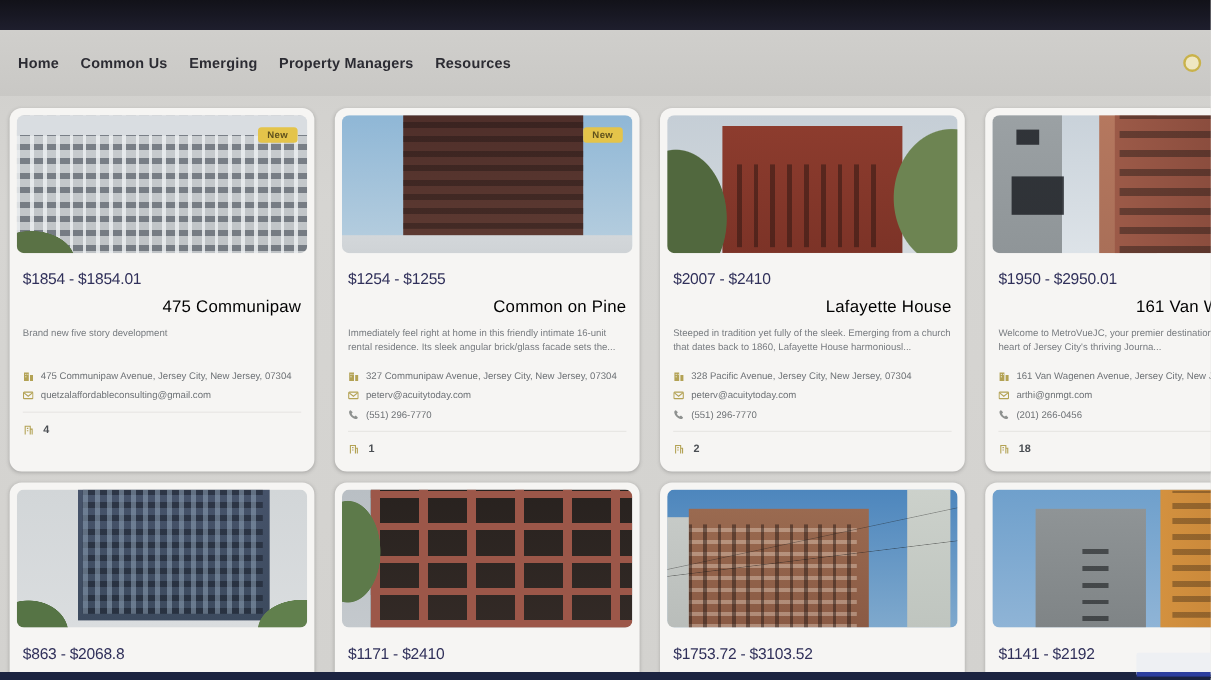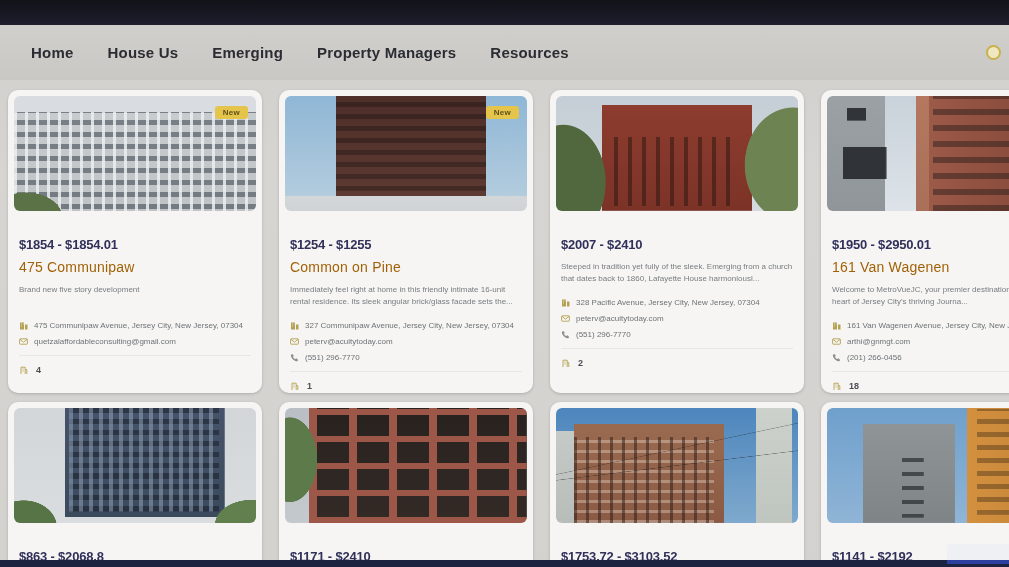--- a/index.html
+++ b/index.html
@@ -9,36 +9,36 @@
     background:linear-gradient(180deg,#cfcecb 0%,#d6d5d2 30%,#d3d2cf 100%);
   }
   
   .topbar{position:absolute;top:0;left:0;width:100%;height:25px;
     background:linear-gradient(180deg,#121219,#1e1e2d);}
   
   .nav{position:absolute;top:25px;left:0;width:100%;height:55px;
     background:linear-gradient(180deg,#d0cfcc,#c9c8c5);
     display:flex;align-items:center;}
   .nav-links{display:flex;gap:18px;margin-left:15px;}
-  .nav-link{font-size:15px;font-weight:bold;color:#2c2c33;letter-spacing:.2px;cursor:pointer;white-space:nowrap;margin-left:16px;}
+  .nav-link{font-size:12px;font-weight:bold;color:#2c2c33;letter-spacing:.2px;cursor:pointer;white-space:nowrap;}
   .nav-right-icon{position:absolute;right:8px;top:45px;width:11px;height:11px;border-radius:50%;
     border:2px solid #c9b24a;background:#efe7c2;cursor:pointer;}
   
   .grid{position:absolute;left:8px;top:90px;display:grid;
     grid-template-columns:repeat(4,254px);grid-auto-rows:303px;gap:9px 17px;}
   .card{background:#f6f5f3;border-radius:10px;box-shadow:0 1px 3px rgba(60,60,60,.25);
     overflow:hidden;cursor:pointer;}
   .photo-wrap{position:relative;padding:6px 6px 0 6px;text-align:center;}
   .photo{height:115px;border-radius:6px;background-color:#c6cacd;}
   .badge{position:absolute;top:16px;right:14px;background:#e4c44a;color:#5f511d;
     font-size:8px;font-weight:bold;padding:2px 8px;border-radius:3px;letter-spacing:.3px;}
   .badge:empty{display:none;}
   .content{padding:0 11px;}
-  .price{margin-top:26px;font-size:13px;font-weight:bold;color:#30305a;letter-spacing:-.2px;}
-  .title{margin:7px 0 0 0;font-size:14px;font-weight:normal;color:#a16207;letter-spacing:.2px;}
+  .price{margin-top:14px;font-size:13px;font-weight:normal;color:#30305a;letter-spacing:-.2px;}
+  .title{margin:7px 0 0 0;font-size:14px;font-weight:normal;color:#000000;letter-spacing:.2px;text-align:right;}
   .desc{margin:9px 0 0 0;font-size:8px;line-height:12px;color:#787c80;height:24px;overflow:hidden;}
   .meta{margin-top:6px;}
   .meta-row{display:flex;align-items:flex-end;gap:6px;height:16px;font-size:8px;color:#6e7276;}
   .meta-row svg{flex:0 0 auto;}
   .divider{border-top:1px solid #e8e7e4;margin-top:9px;}
   .units-row{display:flex;align-items:center;gap:7px;margin-top:9px;font-size:9px;font-weight:bold;color:#4a4e53;}
   
   .photo-0{background:
     radial-gradient(60px 42px at 5% 106%,#5a7245 0 60%,transparent 61%),
     linear-gradient(180deg,#d9dde1 0 14%,transparent 14.1%),
@@ -99,21 +99,21 @@
     background:#eef0f3;border-bottom:4px solid #2c3e9e;border-radius:2px 0 0 0;cursor:pointer;}
 </style>
 </head>
 <body>
 
 <div class="topbar"></div>
 
 <div class="nav">
   <div class="nav-links">
     <span class="nav-link">Home</span>
-    <span class="nav-link">House Us</span>
+    <span class="nav-link">Common Us</span>
     <span class="nav-link">Emerging</span>
     <span class="nav-link">Property Managers</span>
     <span class="nav-link">Resources</span>
   </div>
 </div>
 <div class="nav-right-icon"></div>
 
 <div class="grid" id="grid">
   <article class="card">
     <div class="photo-wrap">
@@ -191,20 +191,21 @@
     </div>
   </article>
 
   <article class="card">
     <div class="photo-wrap">
       <div class="photo photo-2"></div>
 
     </div>
     <div class="content">
       <div class="price">$2007 - $2410</div>
+      <h3 class="title">Lafayette House</h3>
       <p class="desc">Steeped in tradition yet fully of the sleek. Emerging from a church that dates back to 1860, Lafayette House harmoniousl...</p>
       <div class="meta">
         <div class="meta-row">
           <svg width="9" height="9" viewBox="0 0 9 9">
             <path d="M1 8.5V1.5h4v7H1zm5 0V3.5h2.5v5H6z" fill="#b3a254"></path>
             <path d="M2 3h1M2 5h1M3.8 3h.8" stroke="#f6f5f3" stroke-width=".7"></path>
           </svg>
           <span>328 Pacific Avenue, Jersey City, New Jersey, 07304</span>
         </div>
         <div class="meta-row">

